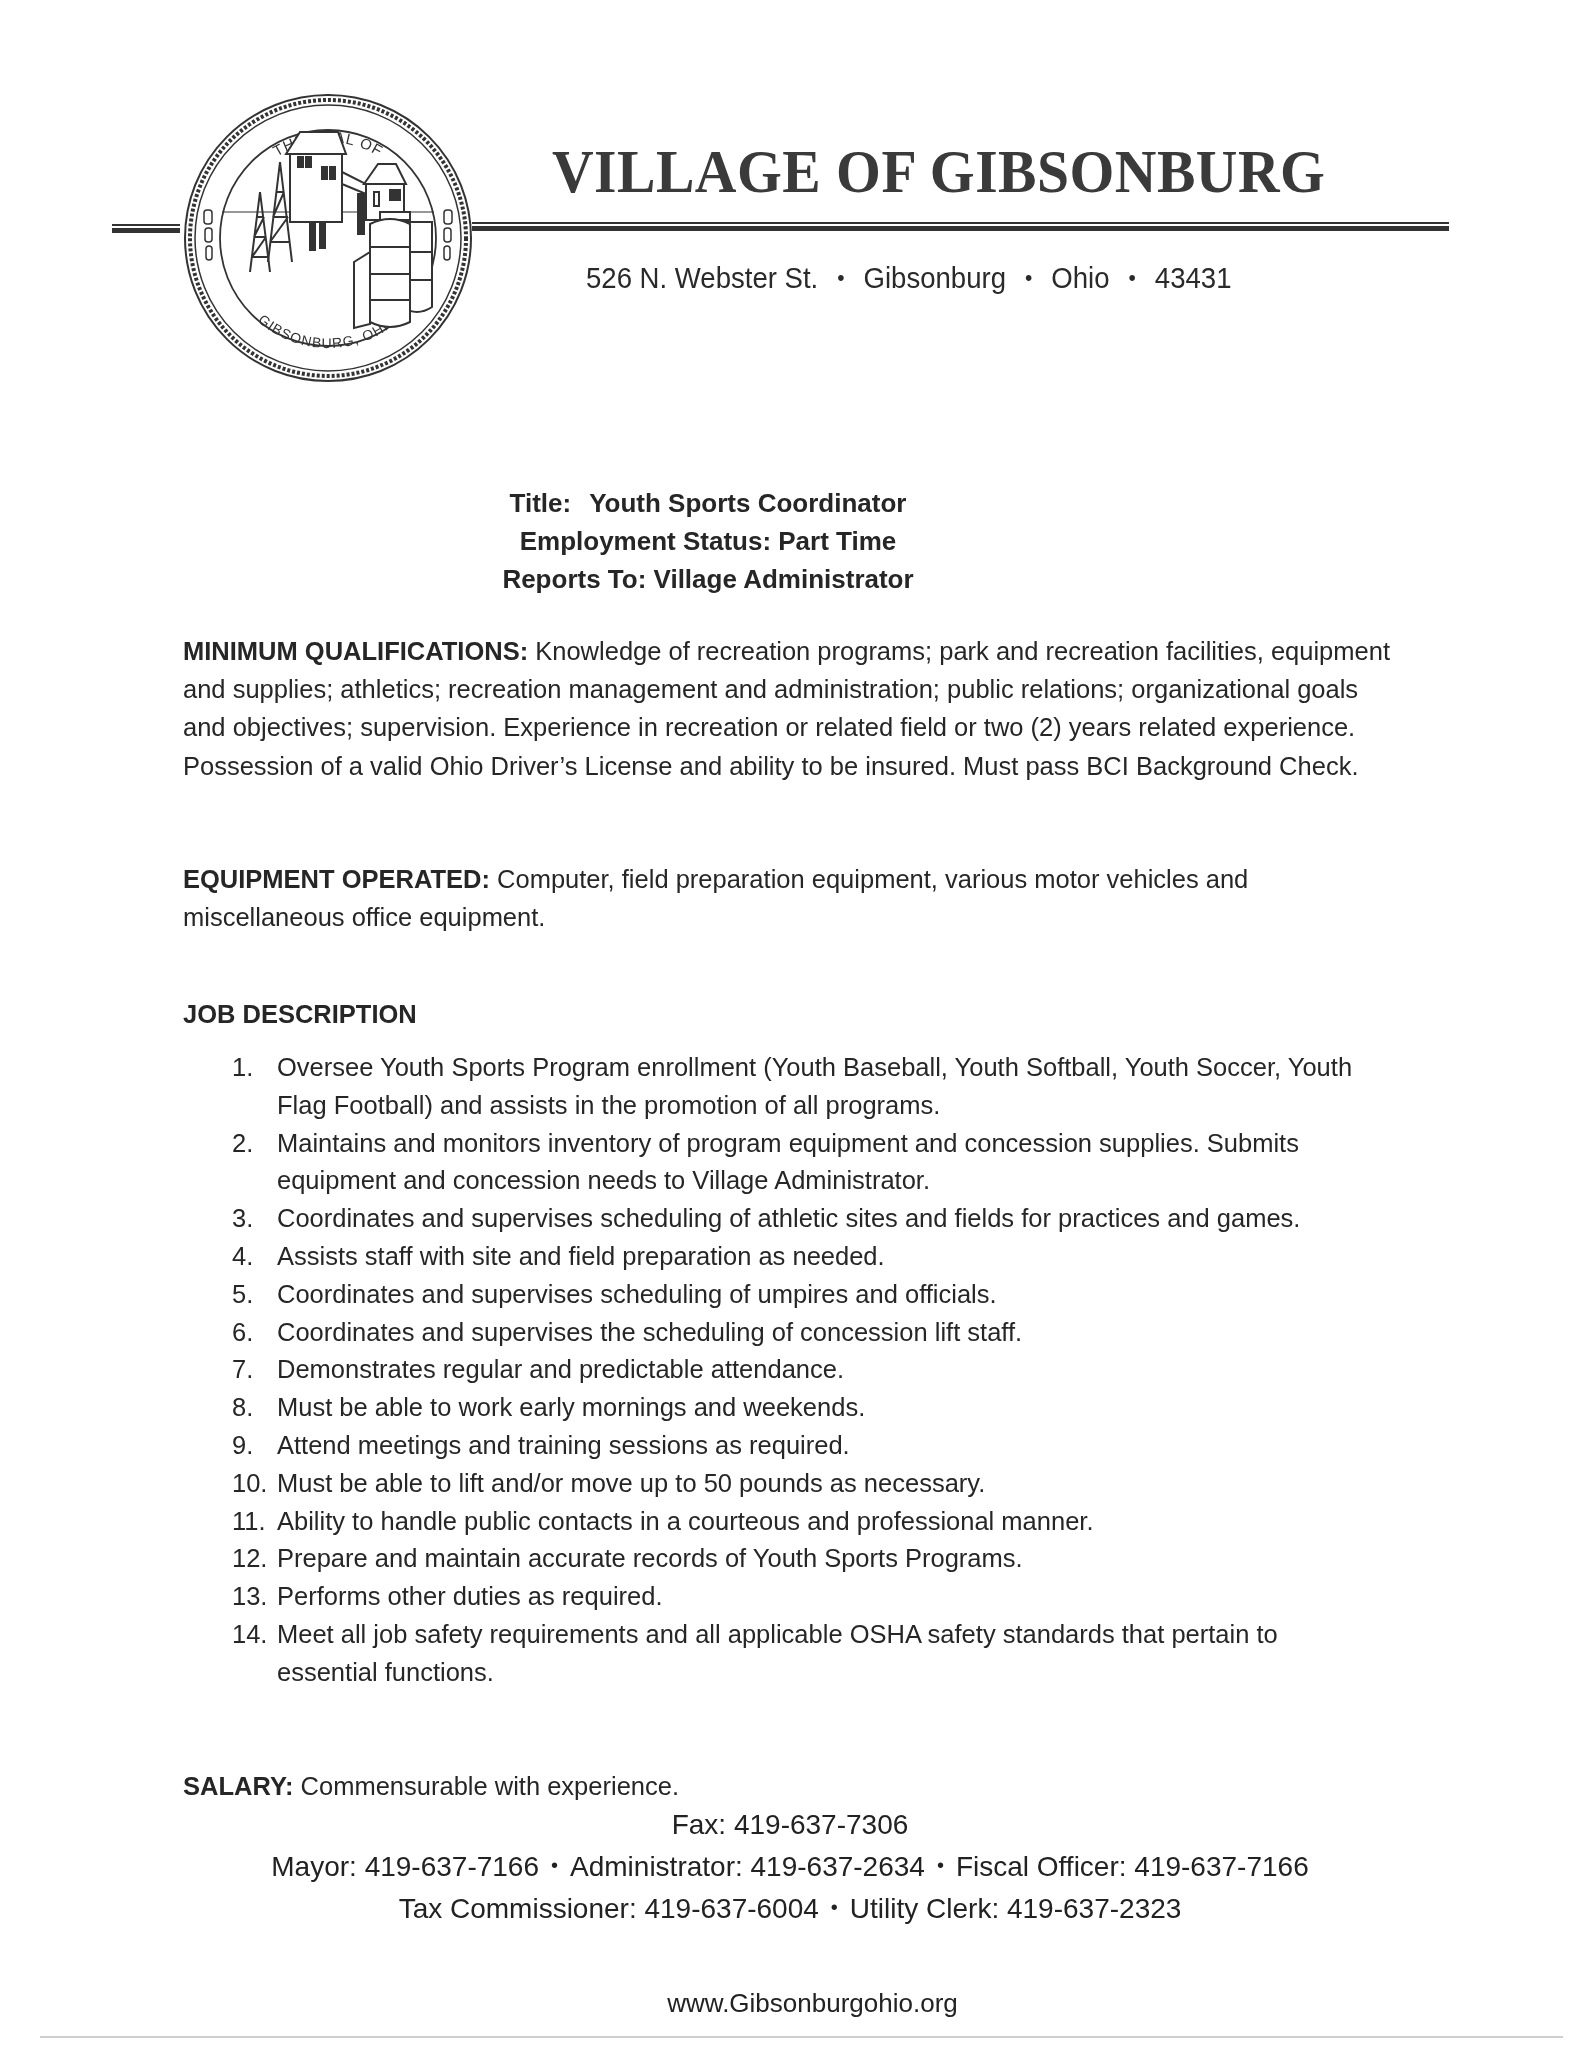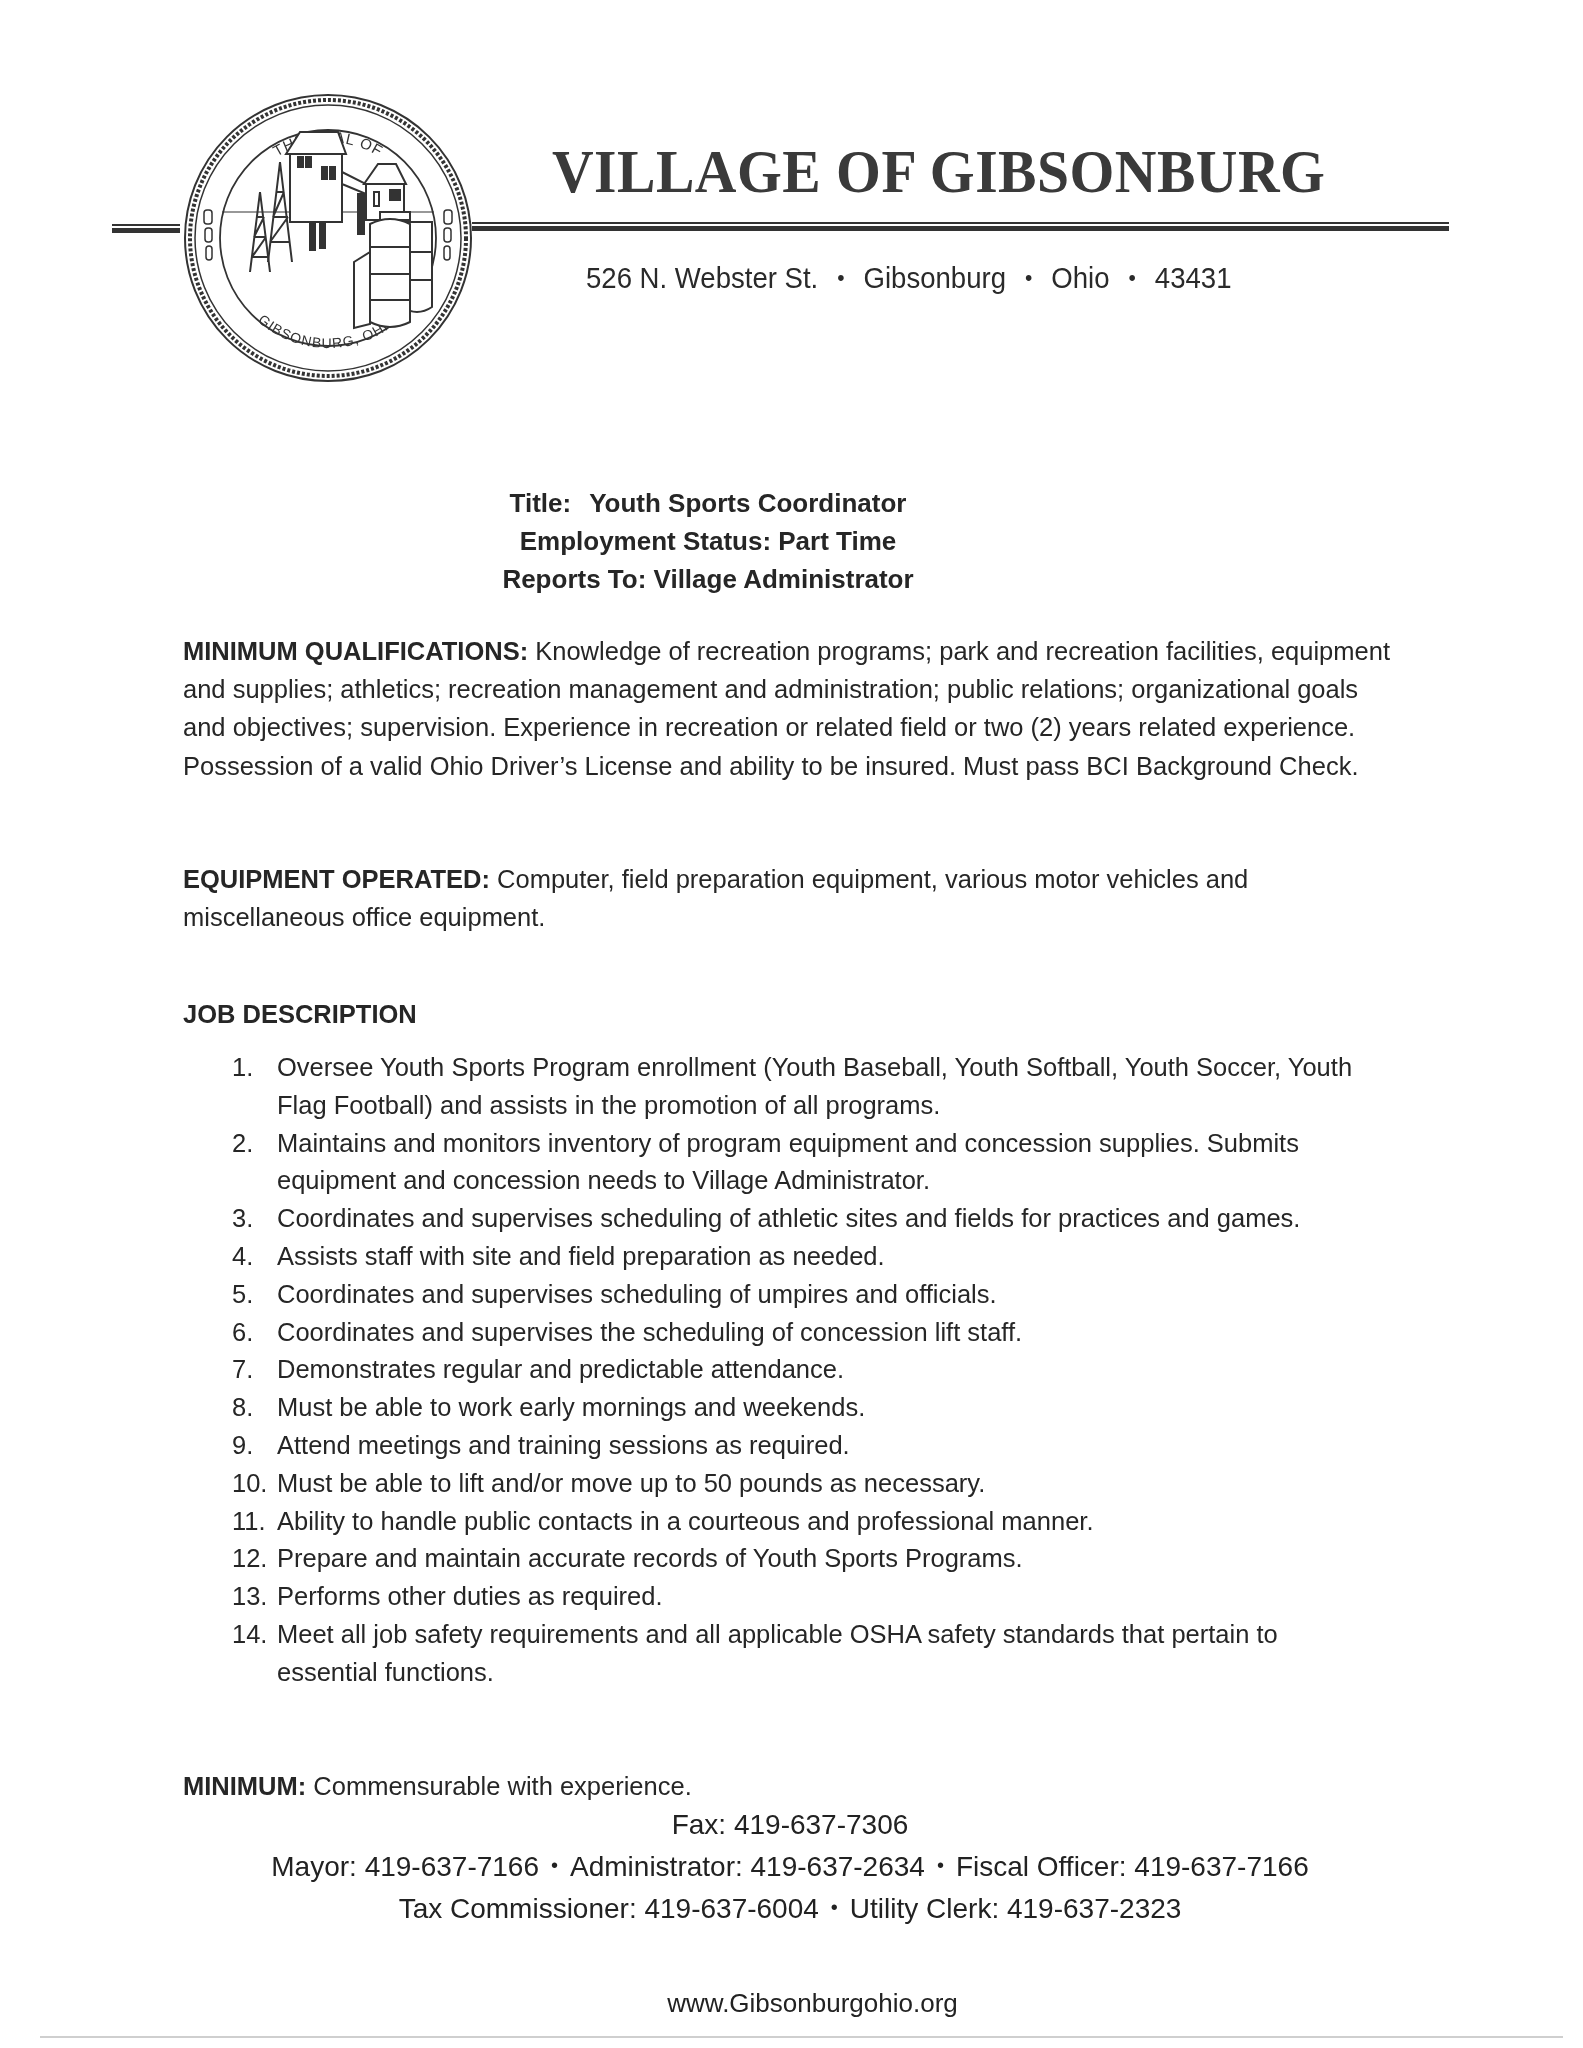--- a/index.html
+++ b/index.html
@@ -152,21 +152,21 @@
   <li><span class="num">8.</span><span>Must be able to work early mornings and weekends.</span></li>
   <li><span class="num">9.</span><span>Attend meetings and training sessions as required.</span></li>
   <li><span class="num">10.</span><span>Must be able to lift and/or move up to 50 pounds as necessary.</span></li>
   <li><span class="num">11.</span><span>Ability to handle public contacts in a courteous and professional manner.</span></li>
   <li><span class="num">12.</span><span>Prepare and maintain accurate records of Youth Sports Programs.</span></li>
   <li><span class="num">13.</span><span>Performs other duties as required.</span></li>
   <li><span class="num">14.</span><span>Meet all job safety requirements and all applicable OSHA safety standards that pertain to essential functions.</span></li>
 </ol>
 
 <div class="body-col" id="salary">
-  <b>MINIMUM:</b>
+  <b>SALARY:</b>
   <span>Commensurable with experience.</span>
 </div>
 
 <div class="contacts">
   <div>Fax: 419-637-7306</div>
   <div>
     <span>Mayor: 419-637-7166</span><span class="sep">•</span><span>Administrator: 419-637-2634</span><span class="sep">•</span><span>Fiscal Officer: 419-637-7166</span>
   </div>
   <div>
     <span>Tax Commissioner: 419-637-6004</span><span class="sep">•</span><span>Utility Clerk: 419-637-2323</span>

